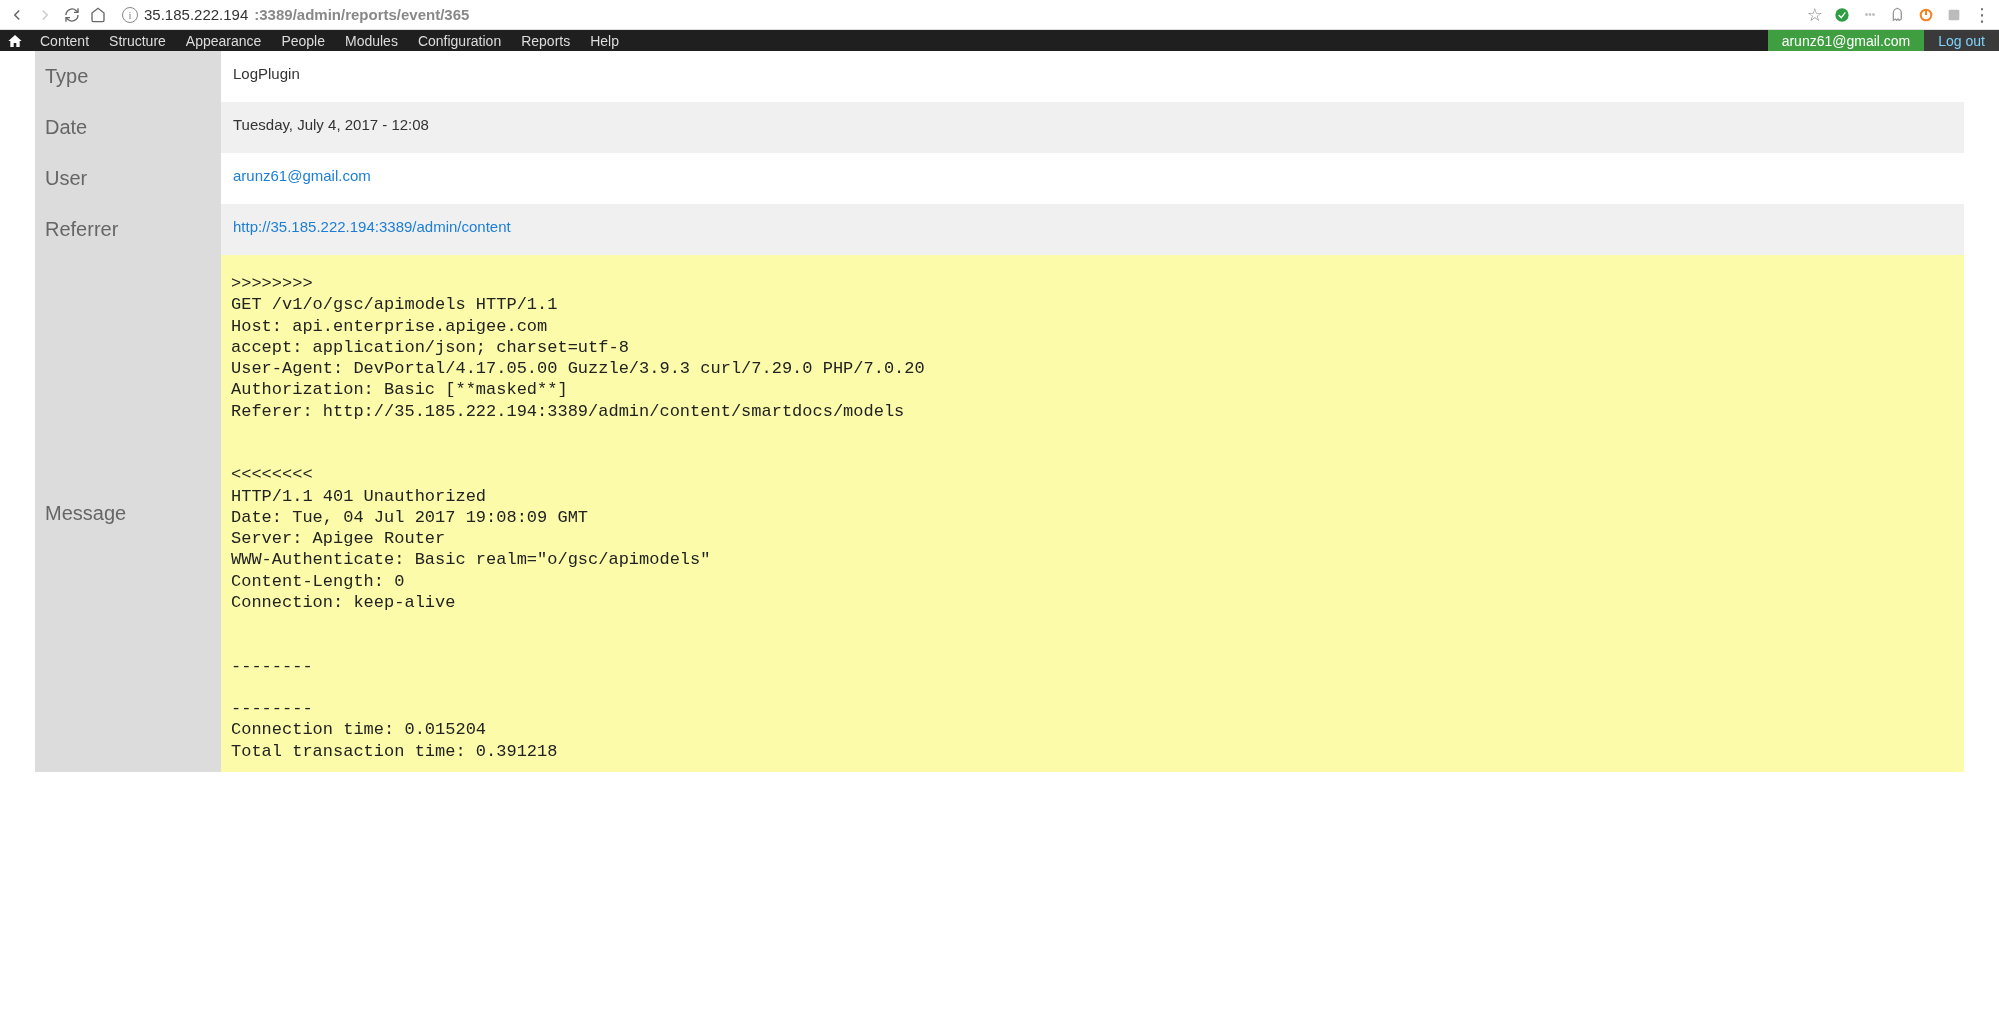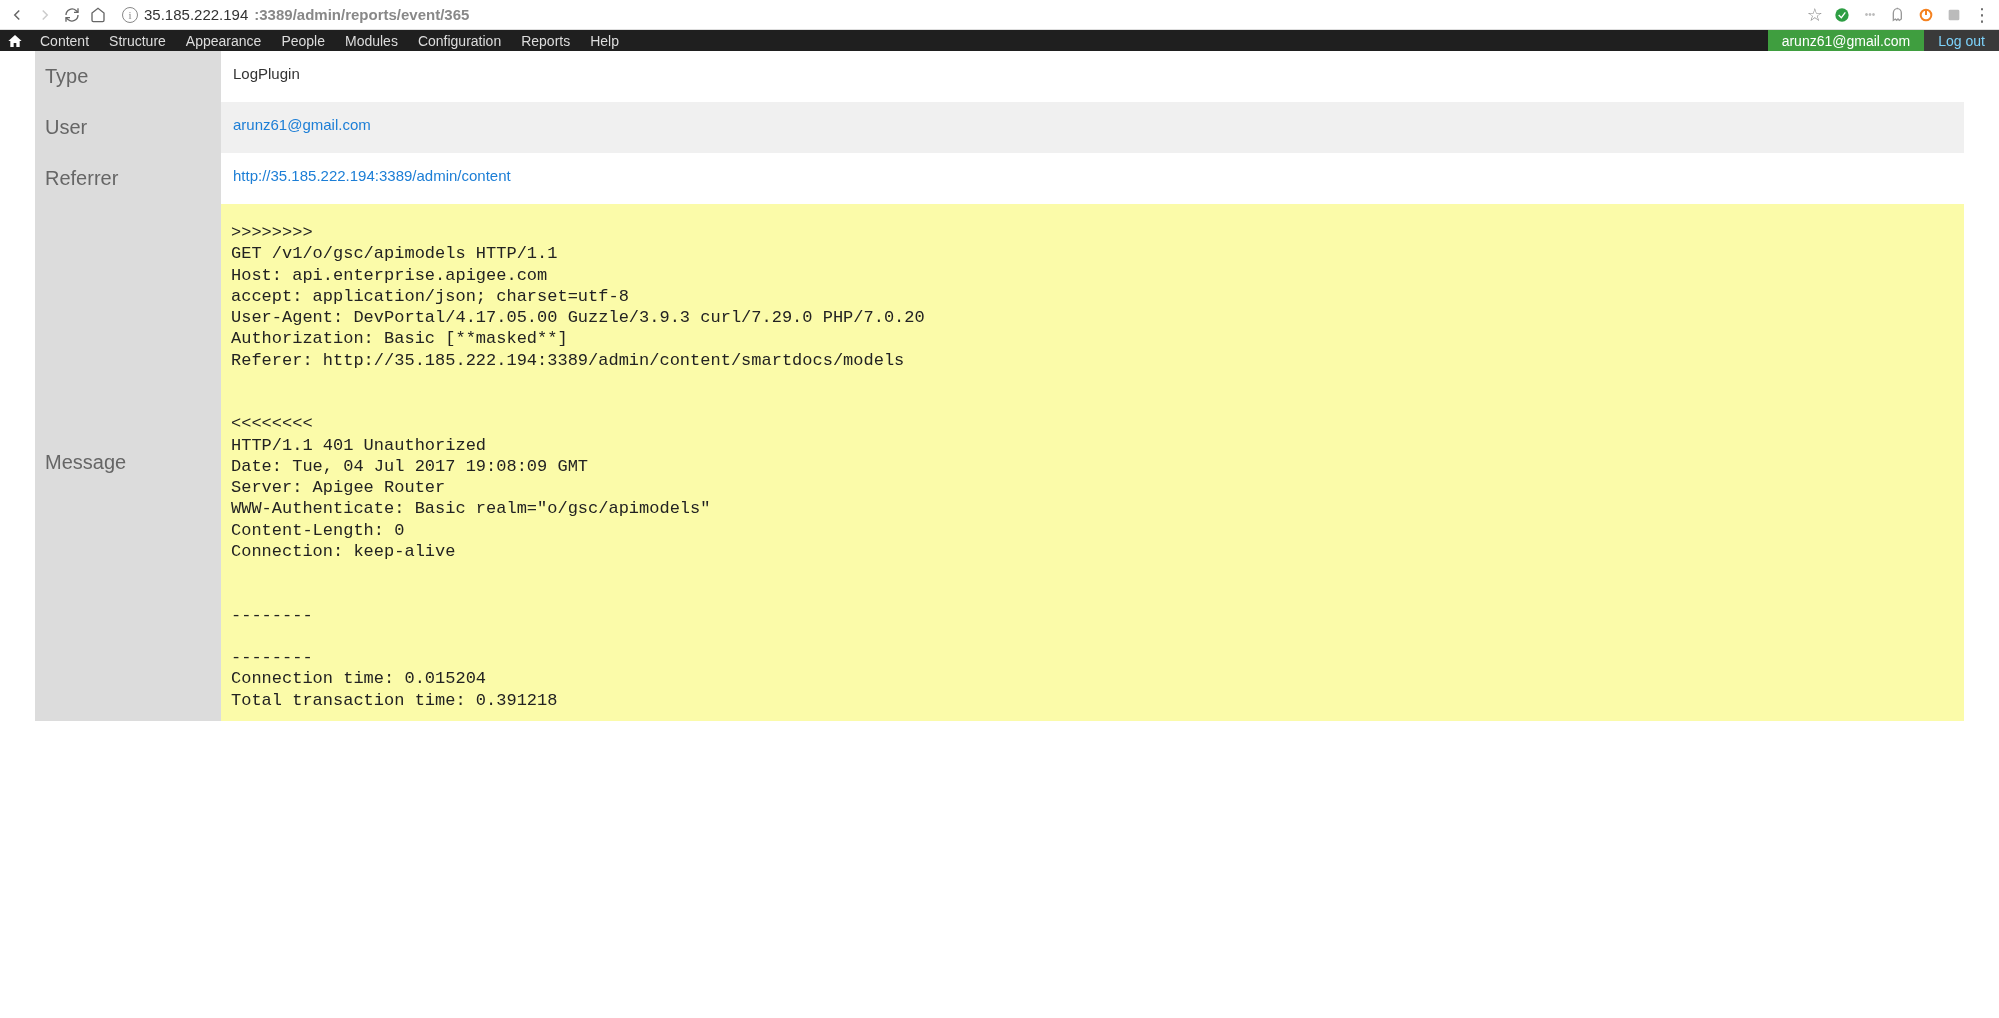--- a/index.html
+++ b/index.html
@@ -219,20 +219,24 @@
 </div>
 
 <div class="page-wrap">
   <table class="detail-table">
     <tbody>
         <tr>
       <td class="label-cell">Type</td>
       <td class="val-cell">LogPlugin</td>
     </tr>
     <tr>
+      <td class="label-cell">Date</td>
+      <td class="val-cell">Tuesday, July 4, 2017 - 12:08</td>
+    </tr>
+    <tr>
       <td class="label-cell">User</td>
       <td class="val-cell"><a href="#">arunz61@gmail.com</a></td>
     </tr>
     <tr>
       <td class="label-cell">Referrer</td>
       <td class="val-cell"><a href="#">http://35.185.222.194:3389/admin/content</a></td>
     </tr>
     <tr>
       <td class="label-cell tall">Message</td>
       <td class="val-cell msg-cell">

